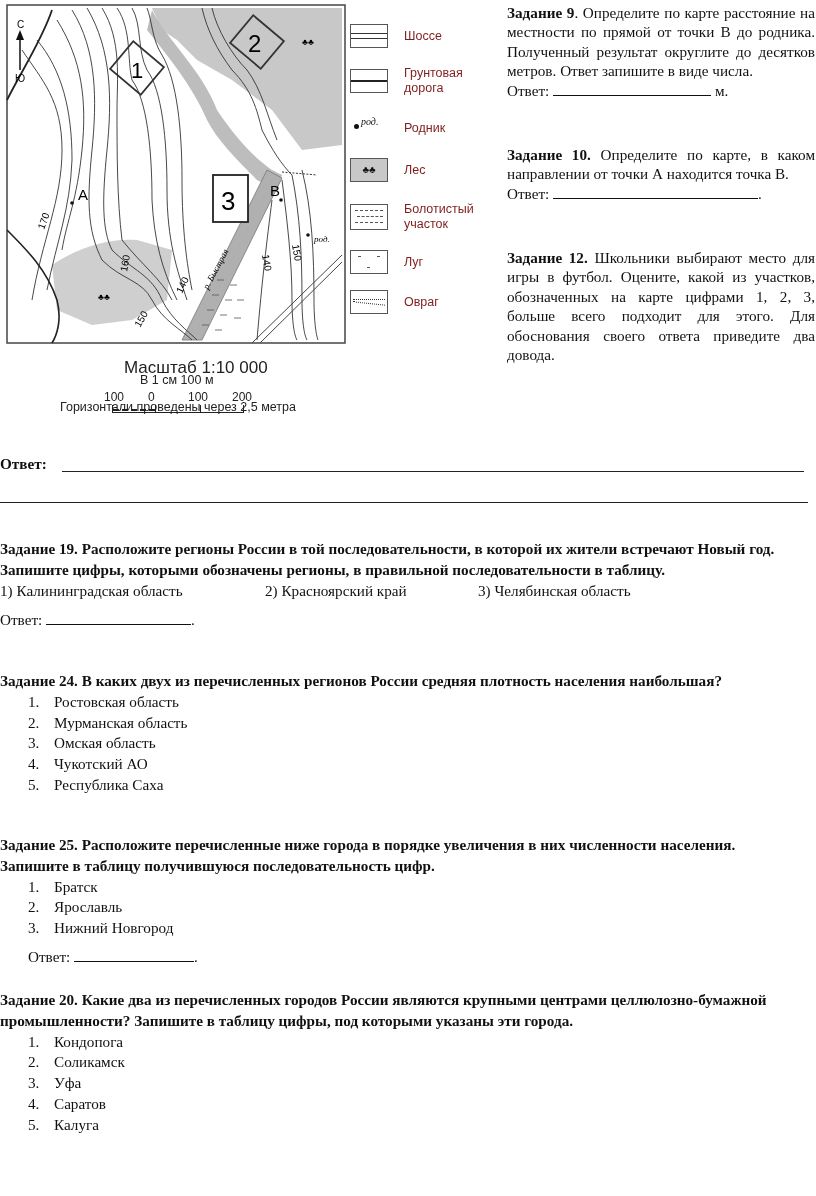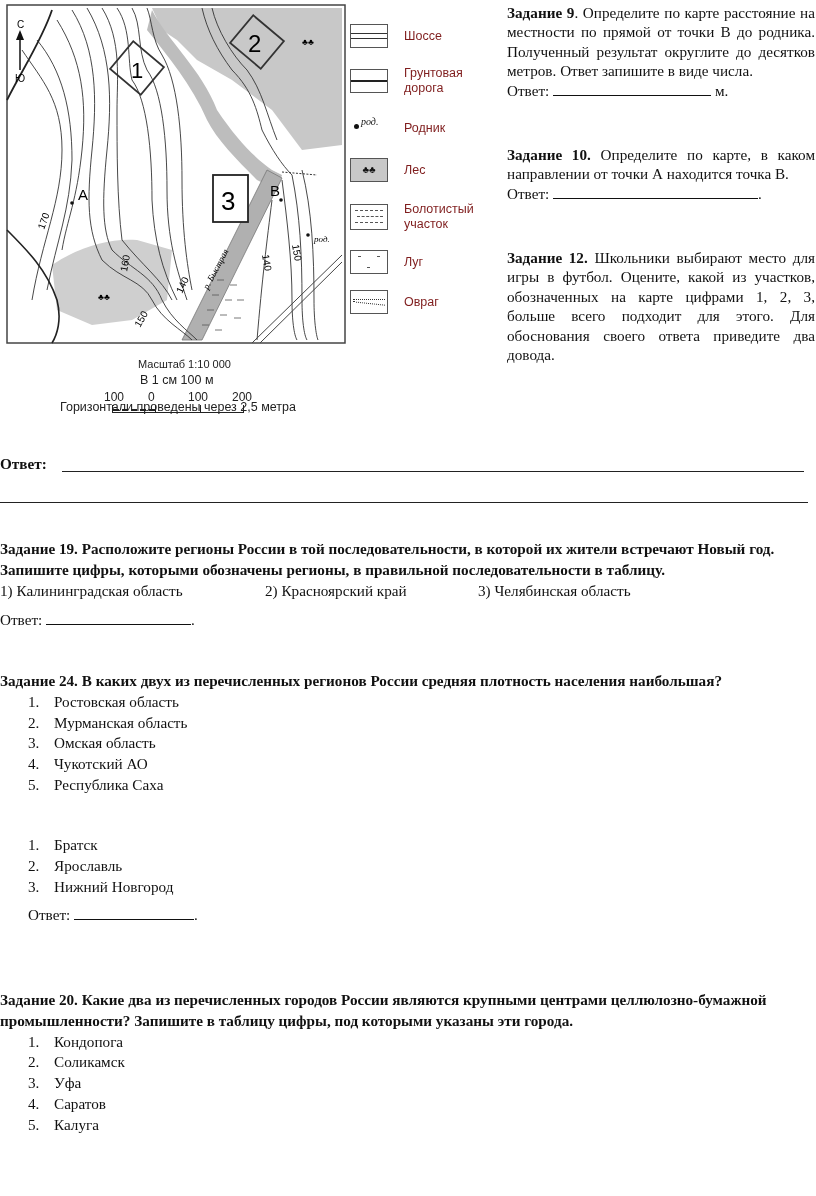--- a/index.html
+++ b/index.html
@@ -8,21 +8,21 @@
     .abs { position:absolute; }
 
     
     #map { left:2px; top:0px; width:345px; height:345px; }
     .legend { left:350px; top:18px; width:145px; height:300px; }
     .leg-row { position:absolute; left:0; display:flex; align-items:center; }
     .leg-sym { width:38px; height:24px; border:1px solid #555; box-sizing:border-box; position:relative; background:#fff; }
     .leg-lbl { margin-left:16px; font-family:"Liberation Sans", sans-serif; font-size:12.5px; line-height:15px; color:#7f1d1d; }
 
     .scale-block { left:60px; top:358px; width:260px; font-family:"Liberation Sans", sans-serif; color:#222; }
-    .scale-title { position:absolute; left:78px; top:0; font-size:11px; }
+    .scale-title { position:absolute; left:64px; top:0; font-size:17px; }
     .scale-sub { position:absolute; left:80px; top:15px; font-size:12.5px; }
     .scale-nums span { position:absolute; top:32px; font-size:12px; }
     .scale-bar { position:absolute; left:52px; top:47px; width:132px; height:8px; border:1px solid #222; border-top:none; box-sizing:border-box; }
     .scale-note { position:absolute; left:0; top:42px; font-size:12.5px; white-space:nowrap; }
 
     
     .rtask { left:507px; width:308px; font-size:15.2px; line-height:19.4px; text-align:justify; }
     .rtask b { font-weight:bold; }
     .uline { display:inline-block; border-bottom:1px solid #111; height:13px; vertical-align:baseline; }
 
@@ -233,20 +233,21 @@
   <ol>
     <li><span class="n">1.</span><span class="t">Ростовская область</span></li>
     <li><span class="n">2.</span><span class="t">Мурманская область</span></li>
     <li><span class="n">3.</span><span class="t">Омская область</span></li>
     <li><span class="n">4.</span><span class="t">Чукотский АО</span></li>
     <li><span class="n">5.</span><span class="t">Республика Саха</span></li>
   </ol>
 </div>
 
 <div class="abs task" style="top:835px;">
+  <div class="head" style="width:790px;">Задание 25. Расположите перечисленные ниже города в порядке увеличения в них численности населения. Запишите в таблицу получившуюся последовательность цифр.</div>
   <ol>
     <li><span class="n">1.</span><span class="t">Братск</span></li>
     <li><span class="n">2.</span><span class="t">Ярославль</span></li>
     <li><span class="n">3.</span><span class="t">Нижний Новгород</span></li>
   </ol>
   <div style="margin-top:8px;padding-left:28px;" class="ans-line">
     <span>Ответ:</span>
     <span class="uline" style="width:120px;"></span><span>.</span>
   </div>
 </div>

